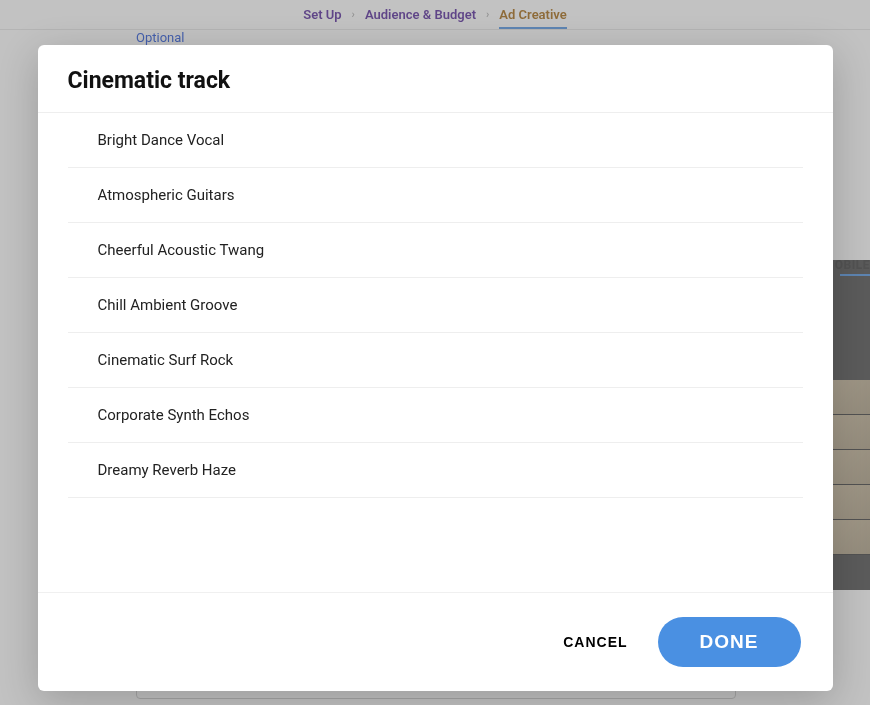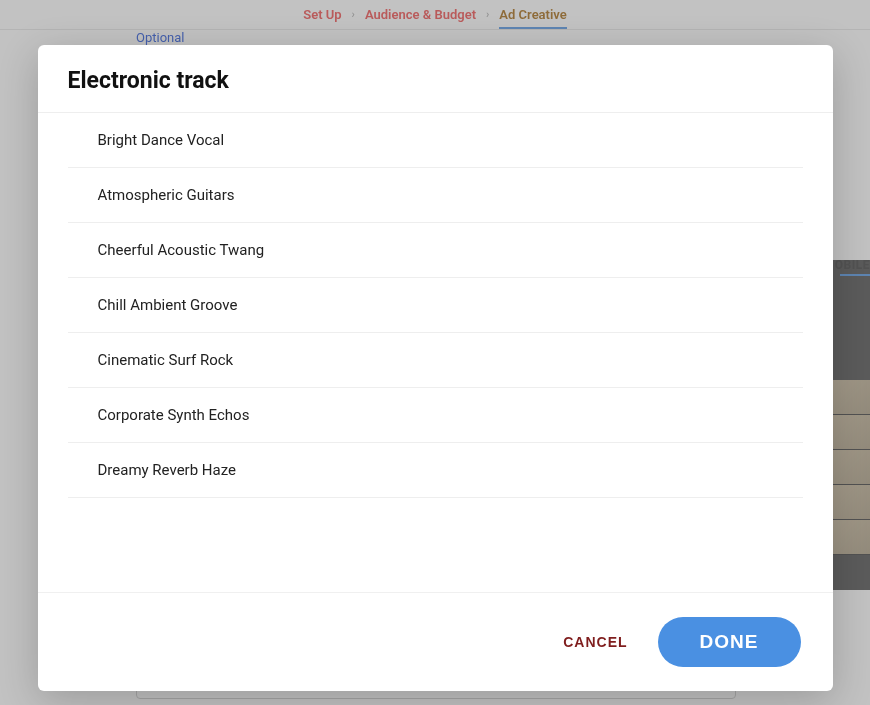--- a/index.html
+++ b/index.html
@@ -22,21 +22,21 @@
       height: 30px;
       border-bottom: 1px solid #e5e5e5;
       display: flex;
       align-items: center;
       justify-content: center;
       gap: 10px;
       font-size: 13px;
       font-weight: 600;
       color: #333;
     }
-    .header-bar .crumb { color: #ef4444; }
+    .header-bar .crumb { color: #4c1d95; }
     .header-bar .crumb.active { color: #a16207; position: relative; }
     .header-bar .crumb.active::after {
       content: "";
       position: absolute;
       left: 0; right: 0;
       top: 20px;
       height: 2px;
       background: #4a90e2;
     }
     .header-bar .chevron { color: #aaa; font-size: 11px; }
@@ -134,21 +134,21 @@
       align-items: center;
       gap: 30px;
       border-top: 1px solid #f0f0f0;
     }
     .btn-cancel {
       background: none;
       border: none;
       font-size: 14px;
       font-weight: 700;
       letter-spacing: 1px;
-      color: #7f1d1d;
+      color: #000000;
       cursor: pointer;
     }
     .btn-done {
       background: #4a90e2;
       border: none;
       border-radius: 28px;
       padding: 14px 42px;
       font-size: 19px;
       font-weight: 700;
       letter-spacing: 1px;
@@ -192,21 +192,21 @@
       <div class="thumb"></div>
       <div class="thumb"></div>
     </div>
   </div>
   <div class="bottom-input"></div>
 </div>
 
 <div class="overlay">
   <div class="modal">
     <div class="modal-header">
-      <div class="modal-title">Electronic track</div>
+      <div class="modal-title">Cinematic track</div>
     </div>
     <div class="modal-body">
       <div class="track-list">
         <div class="track-item">Bright Dance Vocal</div>
         <div class="track-item">Atmospheric Guitars</div>
         <div class="track-item">Cheerful Acoustic Twang</div>
         <div class="track-item">Chill Ambient Groove</div>
         <div class="track-item">Cinematic Surf Rock</div>
         <div class="track-item">Corporate Synth Echos</div>
         <div class="track-item">Dreamy Reverb Haze</div>

